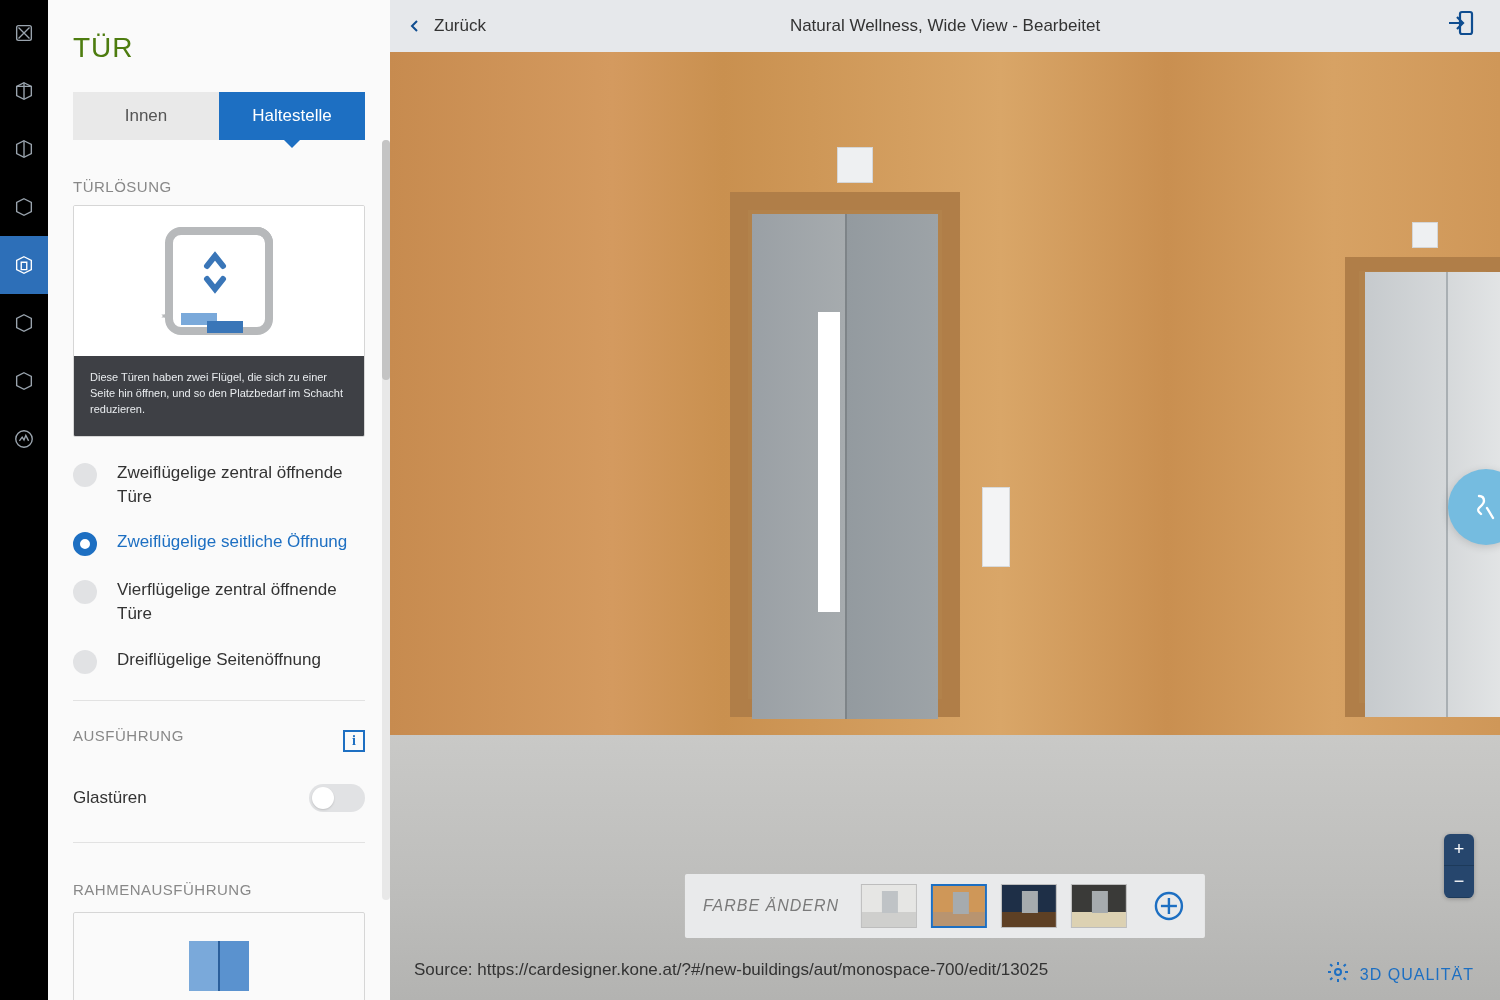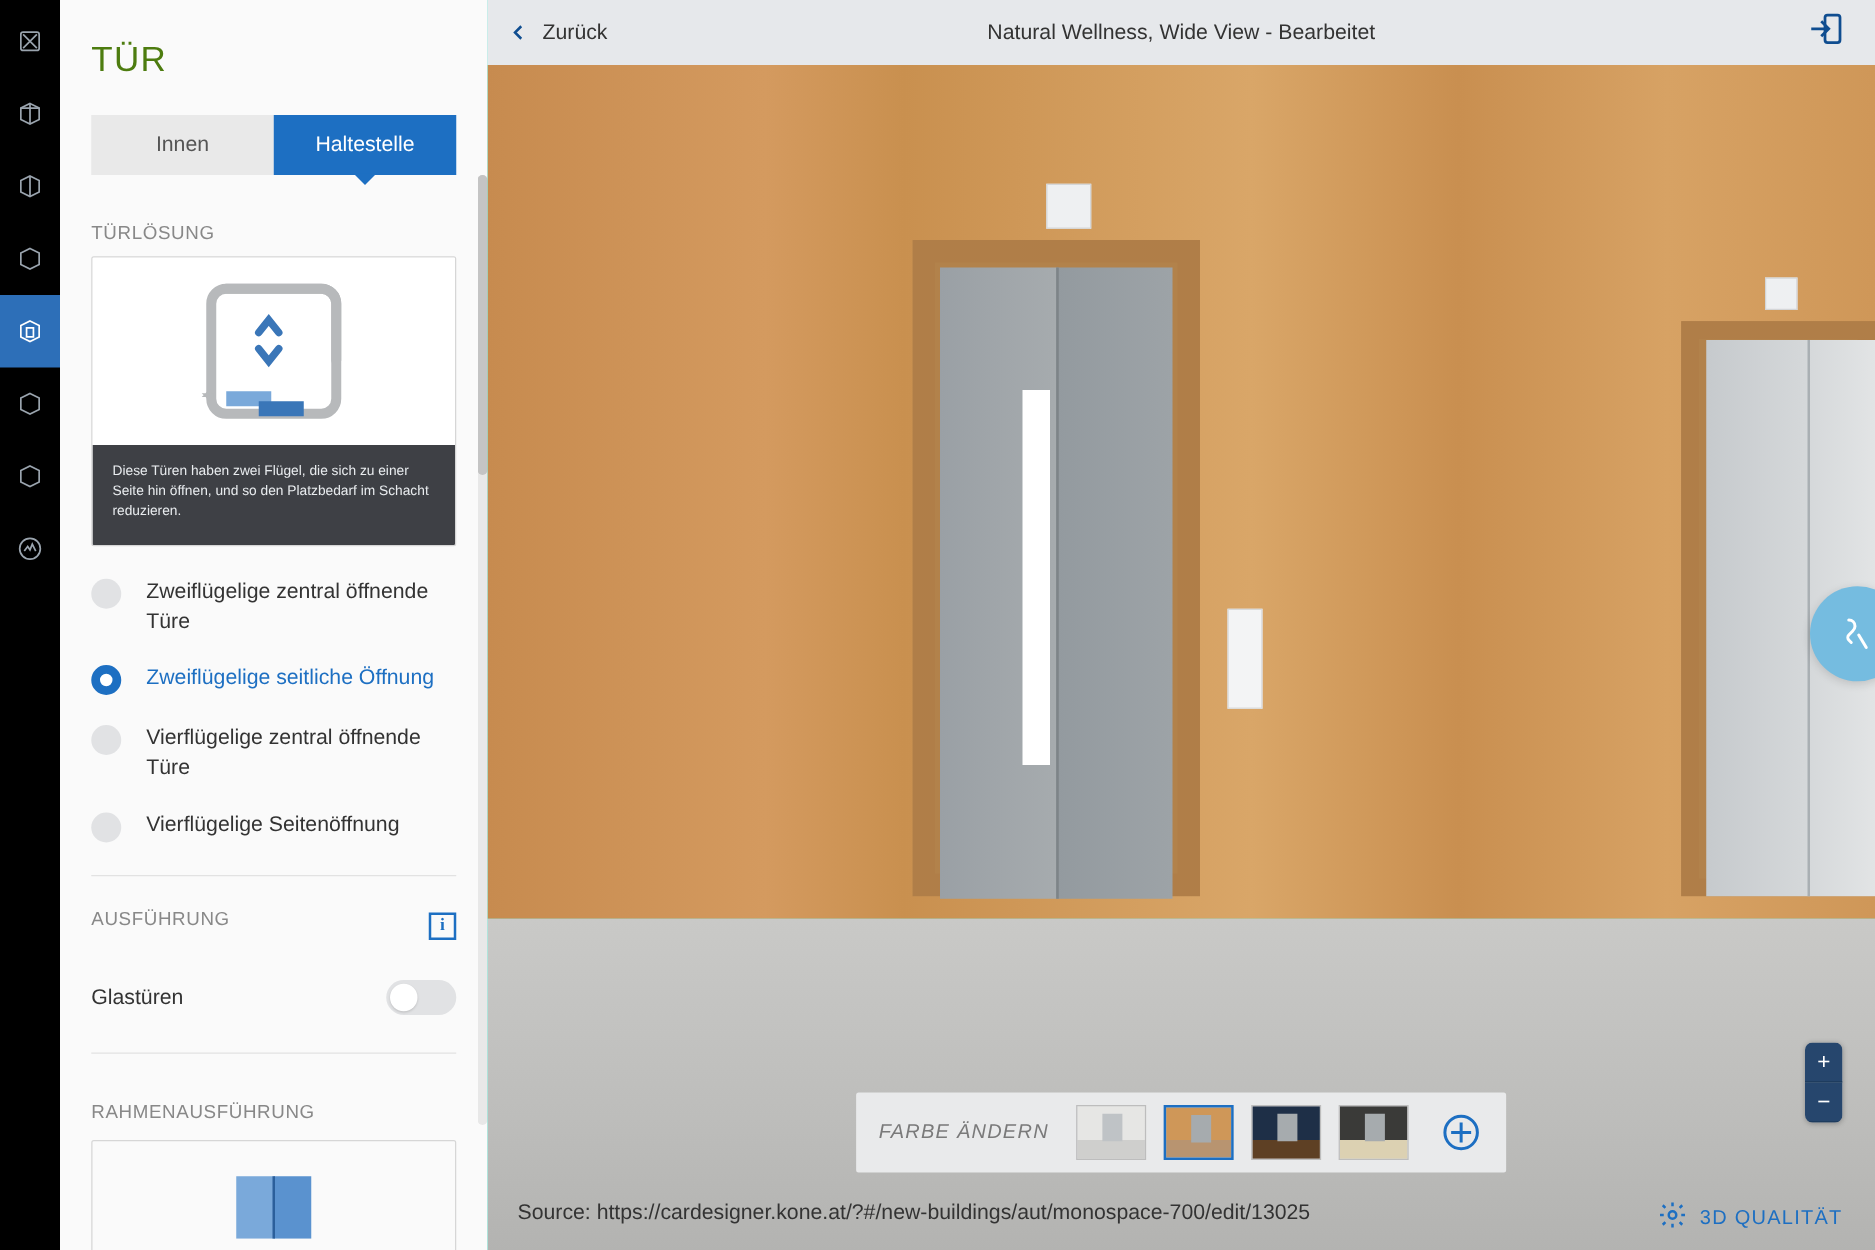--- a/index.html
+++ b/index.html
@@ -42,21 +42,21 @@
 
 .toggle-row { display: flex; justify-content: space-between; align-items: center; margin: 26px 0 30px 0; }
 .toggle-label { font-size: 17px; color: #333; font-stretch: condensed; }
 .toggle { width: 56px; height: 28px; background: #e1e2e4; border-radius: 14px; position: relative; cursor: pointer; }
 .toggle::after { content:""; position:absolute; left:3px; top:3px; width:22px; height:22px; background:#fff; border-radius:50%; box-shadow: 0 1px 2px rgba(0,0,0,.15); }
 
 .frame-card { border: 1px solid #d6d6d6; border-radius: 2px; padding: 18px; display:flex; justify-content:center; margin-top: 4px; margin-bottom: 40px; }
 .frame-card svg { width: 100px; height: 60px; }
 
 
-.main { flex: 1; display: flex; flex-direction: column; position: relative; background: #5eead4; }
+.main { flex: 1; display: flex; flex-direction: column; position: relative; background: #fef9c3; }
 .topbar { height: 52px; background: #e6e8eb; display: flex; align-items: center; padding: 0 18px; position: relative; }
 .back { display: flex; align-items: center; gap: 12px; cursor: pointer; color: #0f4d90; }
 .back svg { width: 14px; height: 14px; stroke:#0f4d90; }
 .back-label { font-size: 17px; color: #333; font-stretch: condensed; }
 .title { position: absolute; left: 50%; transform: translateX(-50%); font-size: 17px; color: #333; font-stretch: condensed; }
 .exit { position: absolute; right: 24px; top: 8px; width: 30px; height: 30px; color: #0f4d90; cursor: pointer; }
 .exit svg { width: 30px; height: 30px; }
 
 .viewport { flex: 1; position: relative; overflow: hidden; }
 .scene { position:absolute; inset:0; }
@@ -185,21 +185,21 @@
       <div class="radio-item selected">
         <div class="radio-dot"></div>
         <div class="radio-label">Zweiflügelige seitliche Öffnung</div>
       </div>
       <div class="radio-item">
         <div class="radio-dot"></div>
         <div class="radio-label">Vierflügelige zentral öffnende Türe</div>
       </div>
       <div class="radio-item">
         <div class="radio-dot"></div>
-        <div class="radio-label">Vierflügelige Seitenöffnung</div>
+        <div class="radio-label">Dreiflügelige Seitenöffnung</div>
       </div>
     </div>
 
     <hr class="div">
 
     <div class="sect-row">
       <div class="sect-label" style="margin-top:26px">AUSFÜHRUNG</div>
       <div class="info-icon" style="margin-top:22px">i</div>
     </div>
 

